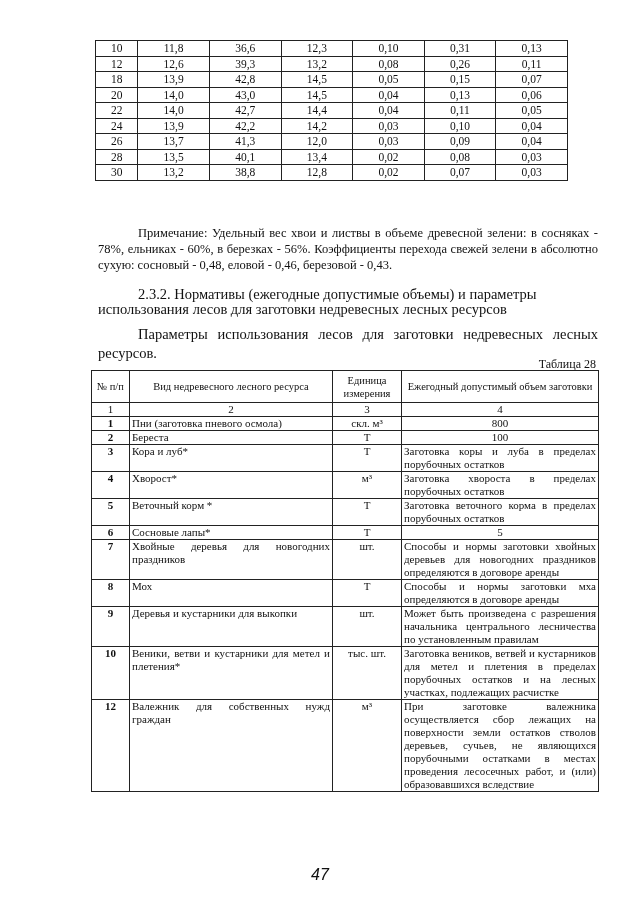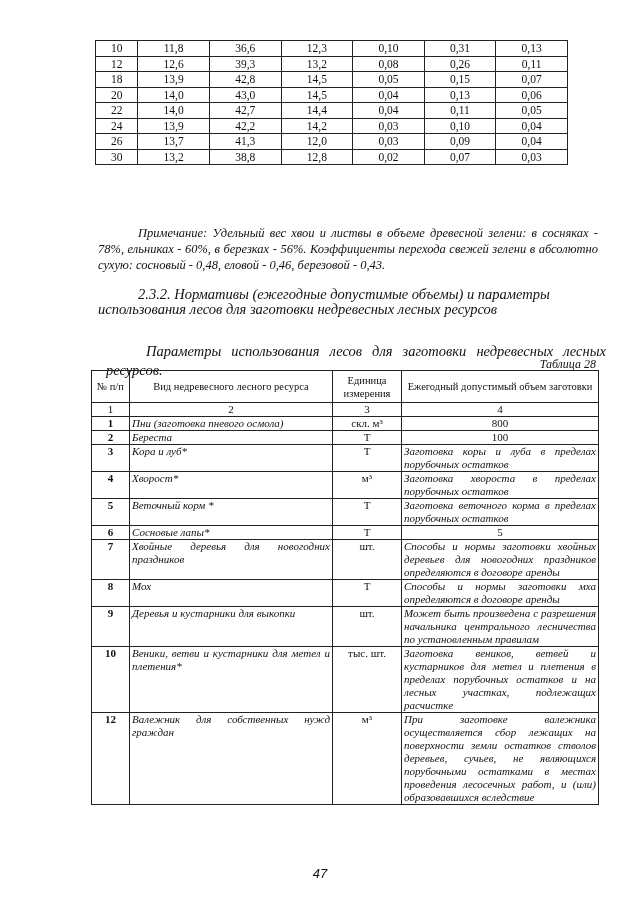--- a/index.html
+++ b/index.html
@@ -1,51 +1,51 @@
 <!DOCTYPE html>
 <html><head>
 <meta charset="utf-8">
 <style>
   html, body { margin:0; padding:0; background:#ffffff; }
   body { width:640px; height:905px; position:relative; overflow:hidden;
          font-family:"Liberation Serif", serif; color:#111; }
-  .abs { position:absolute;font-style:italic; }
+  .abs { position:absolute; }
 
   
   table.t1 { position:absolute; left:95px; top:40px; width:473px;
              border-collapse:collapse; font-size:11.5px; }
   table.t1 td { border:1px solid #222; text-align:center; height:14.5px;
                 padding:0; line-height:14px; }
 
   .note { left:98px; top:225px; width:500px; font-size:12.5px; line-height:16px;
           text-align:justify; }
   .note .indent { display:inline-block; width:40px; }
 
   .heading { left:98px; top:287px; width:500px; font-size:14.5px; line-height:15px; }
   .heading .indent { display:inline-block; width:40px; }
-  .subheading { left:98px; top:342px; width:500px; font-size:14.5px; line-height:19px;
-                text-align:justify;margin-left:8px; }
+  .subheading { left:98px; top:325px; width:500px; font-size:14.5px; line-height:19px;
+                text-align:justify; }
   .subheading .indent { display:inline-block; width:40px; }
   .tablecap { left:500px; top:357px; width:96px; text-align:right; font-size:12px; }
 
   
   table.t2 { position:absolute; left:91px; top:370px; width:507px;
              border-collapse:collapse; font-size:11px; table-layout:fixed; }
   table.t2 td, table.t2 th { border:1px solid #222; padding:0 2px; vertical-align:top;
                             line-height:13px; font-weight:normal; }
   table.t2 th { text-align:center; vertical-align:middle; font-size:10.5px; }
   table.t2 td.c { text-align:center; }
-  table.t2 td.j { text-align:justify;font-style:italic; }
+  table.t2 td.j { text-align:justify; }
   table.t2 td.num { text-align:center; font-weight:bold; }
   table.t2 col.c1 { width:38px; }
   table.t2 col.c2 { width:203px; }
   table.t2 col.c3 { width:69px; }
   table.t2 col.c4 { width:197px; }
 
-  .pagenum { left:300px; top:866px; width:40px; text-align:center; font-size:13px;
+  .pagenum { left:300px; top:866px; width:40px; text-align:center; font-size:16px;
              font-family:"Liberation Sans", sans-serif; font-style:italic; }
 </style>
 </head>
 <body>
 
 <table class="t1">
   <tbody id="t1body">
       <tr>
         <td>10</td>
         <td>11,8</td>
@@ -101,20 +101,29 @@
         <td>0,04</td>
       </tr>
       <tr>
         <td>26</td>
         <td>13,7</td>
         <td>41,3</td>
         <td>12,0</td>
         <td>0,03</td>
         <td>0,09</td>
         <td>0,04</td>
+      </tr>
+      <tr>
+        <td>28</td>
+        <td>13,5</td>
+        <td>40,1</td>
+        <td>13,4</td>
+        <td>0,02</td>
+        <td>0,08</td>
+        <td>0,03</td>
       </tr>
       <tr>
         <td>30</td>
         <td>13,2</td>
         <td>38,8</td>
         <td>12,8</td>
         <td>0,02</td>
         <td>0,07</td>
         <td>0,03</td>
       </tr>

